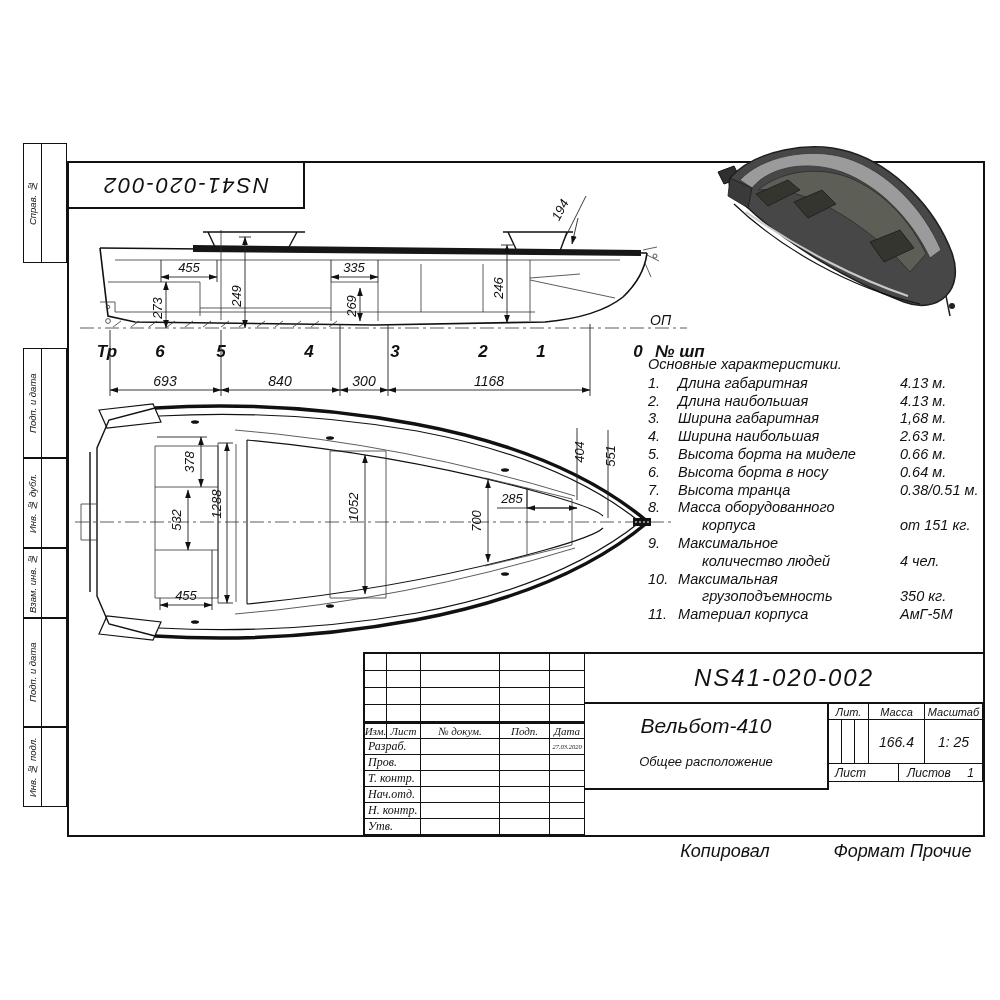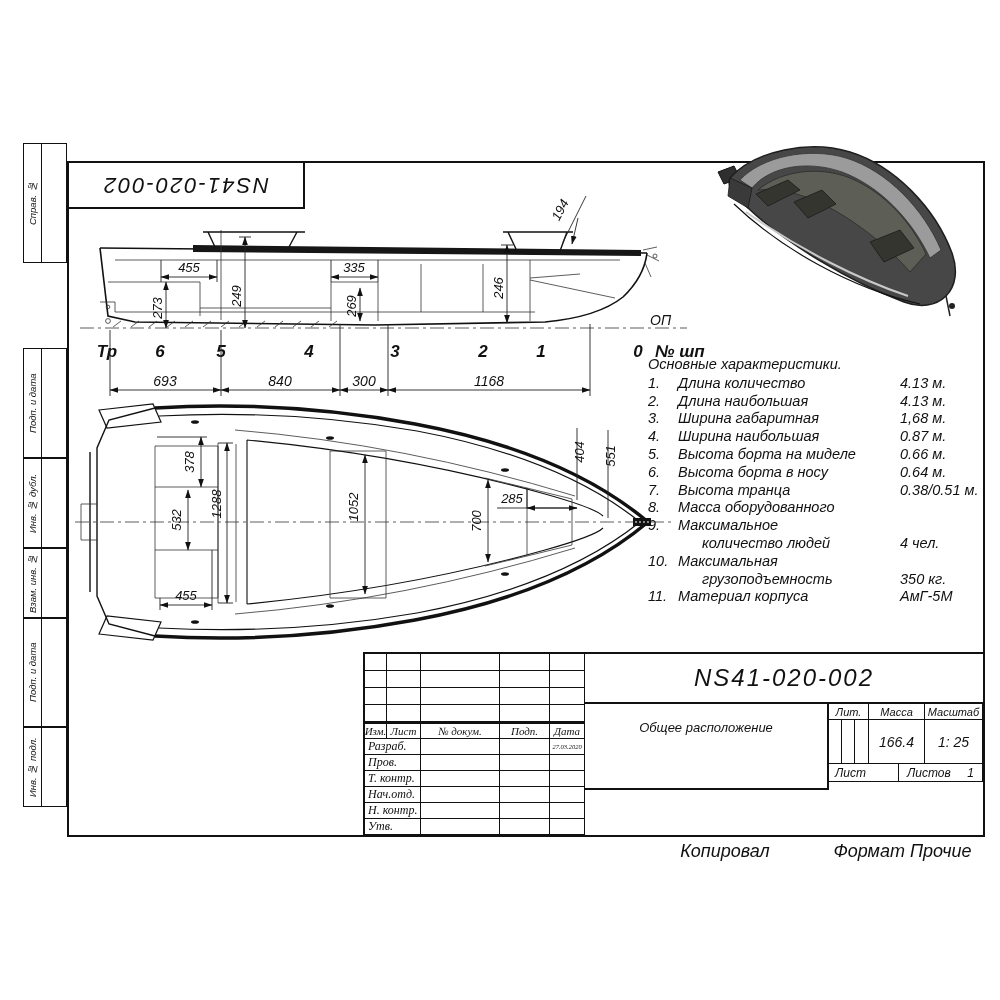--- a/index.html
+++ b/index.html
@@ -233,57 +233,62 @@
     <path d="M44,66 C90,110 160,150 230,166" stroke="#111" stroke-width="1.2" fill="none"></path>
     <circle cx="262" cy="168" r="3" fill="#222"></circle>
     <path d="M256,158 L260,178" stroke="#222" stroke-width="1.5" fill="none"></path>
   </svg>
 
   <div class="chars">
     <div class="ttl">Основные характеристики.</div>
     <div class="rows">
         <div class="crow">
           <span class="cnum">1.</span>
-          <span class="clabel">Длина количество</span>
+          <span class="clabel">Длина габаритная</span>
           <span class="cval">4.13 м.</span>
         </div>
         <div class="crow">
           <span class="cnum">2.</span>
           <span class="clabel">Длина наибольшая</span>
           <span class="cval">4.13 м.</span>
         </div>
         <div class="crow">
           <span class="cnum">3.</span>
           <span class="clabel">Ширина габаритная</span>
           <span class="cval">1,68 м.</span>
         </div>
         <div class="crow">
           <span class="cnum">4.</span>
           <span class="clabel">Ширина наибольшая</span>
-          <span class="cval">0.87 м.</span>
+          <span class="cval">2.63 м.</span>
         </div>
         <div class="crow">
           <span class="cnum">5.</span>
           <span class="clabel">Высота борта на миделе</span>
           <span class="cval">0.66 м.</span>
         </div>
         <div class="crow">
           <span class="cnum">6.</span>
           <span class="clabel">Высота борта в носу</span>
           <span class="cval">0.64 м.</span>
         </div>
         <div class="crow">
           <span class="cnum">7.</span>
           <span class="clabel">Высота транца</span>
           <span class="cval">0.38/0.51 м.</span>
         </div>
         <div class="crow">
           <span class="cnum">8.</span>
           <span class="clabel">Масса оборудованного</span>
           <span class="cval"></span>
+        </div>
+        <div class="crow">
+          <span class="cnum"></span>
+          <span class="clabel ind">корпуса</span>
+          <span class="cval">от 151 кг.</span>
         </div>
         <div class="crow">
           <span class="cnum">9.</span>
           <span class="clabel">Максимальное</span>
           <span class="cval"></span>
         </div>
         <div class="crow">
           <span class="cnum"></span>
           <span class="clabel ind">количество людей</span>
           <span class="cval">4 чел.</span>
@@ -353,20 +358,21 @@
         <i class="c"></i>
         <i class="c"></i>
         <i class="c"></i>
       <div class="c rl">Утв.</div>
         <i class="c"></i>
         <i class="c"></i>
         <i class="c"></i>
     </div>
     <div class="tb-doc">NS41-020-002</div>
     <div class="tb-prod">
+      <div class="p1">Вельбот-410</div>
       <div class="p2">Общее расположение</div>
     </div>
     <div class="tb-bot"></div>
     <div class="tb-right">
       <div class="rr" style="height:16px">
         <div class="rc" style="width:40px;font-size:11px">Лит.</div>
         <div class="rc" style="width:56px;font-size:11px">Масса</div>
         <div class="rc" style="width:58px;font-size:11px">Масштаб</div>
       </div>
       <div class="rr" style="height:44px">

